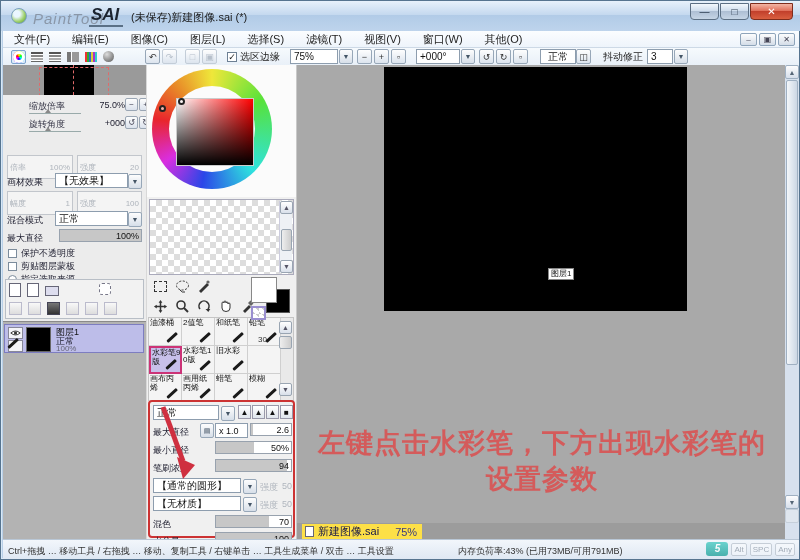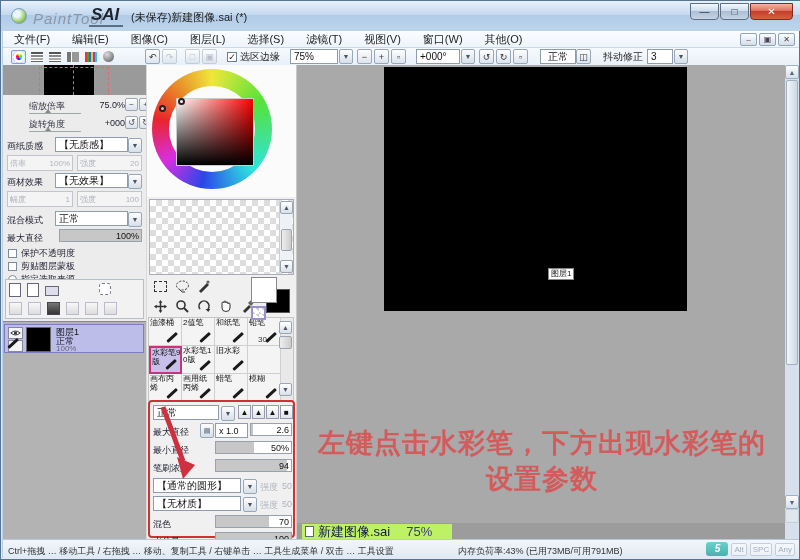--- a/index.html
+++ b/index.html
@@ -69,21 +69,21 @@
   .lp-label { position:absolute; left:2px; top:3px; font-size:9px; color:#334; border-bottom:1px solid #9aa; width:52px;}
   .lp-thumb { position:absolute; left:18px; top:12px; width:0; height:0; border-left:3px solid transparent; border-right:3px solid transparent; border-bottom:4px solid #888;}
   .lp-val { position:absolute; left:58px; top:3px; width:40px; text-align:right; font-size:9px; color:#223;}
   .lp-btns { position:absolute; right:0; top:1px; display:flex;}
   .lpbtn { width:13px; height:13px; margin-left:1px; border:1px solid #9aa6b4; border-radius:2px;
     background:linear-gradient(#fdfdfd,#dbe2ec); font-size:8px; color:#445; display:flex; align-items:center; justify-content:center;}
   .fx-row { position:absolute; left:4px; width:135px; height:16px;}
   .fx-label { position:absolute; left:0; top:3px; font-size:9px; color:#223;}
   .fx-combo { position:absolute; left:48px; top:0; width:73px; height:15px; }
   .fx-dd { position:absolute; right:0; top:1px; }
-  .mini-sl { position:relative; height:16px; border:1px solid #c2c6cc; background:#f4f4f4; color:#aeb4bc; font-size:8px; display:flex; align-items:center; }
+  .mini-sl { position:relative; height:24px; border:1px solid #c2c6cc; background:#f4f4f4; color:#aeb4bc; font-size:8px; display:flex; align-items:center; }
   .mini-sl .ml { padding-left:2px;}
   .mini-sl .mv { position:absolute; right:2px;}
   .slider { position:relative; height:13px; border:1px solid #98a2ae; background:#fff; overflow:hidden;}
   .slider .fill { position:absolute; left:0; top:0; bottom:0; background:#c7c7c7;}
   .slider .sval { position:absolute; right:2px; top:1px; font-size:9px; color:#111;}
   .chk-row { position:absolute; left:5px; height:12px; display:flex; align-items:center; font-size:9px; color:#223;}
   .chk-box { width:9px; height:9px; border:1px solid #7c8c9c; background:#fff; margin-right:4px;}
   .chk-box.round { border-radius:50%; }
   .layerbox { position:absolute; left:2px; top:214px; width:139px; height:40px; border:1px solid #b8bec6; background:#f2f2f2;}
   .lb-row { position:absolute; left:3px; display:flex; gap:6px; }
@@ -142,22 +142,22 @@
   .graylab { color:#b0b6be; }
   .red-arrow { position:absolute; left:0; top:330px; width:150px; height:90px; pointer-events:none; z-index:5;}
 
   
   .black-canvas { position:absolute; left:87px; top:2px; width:303px; height:244px; background:#000;}
   .layer-badge { position:absolute; left:251px; top:203px; background:#fff; border:1px solid #888;
     font-size:8px; color:#111; padding:0 2px; line-height:10px;}
   .annotation { position:absolute; left:8px; top:360px; width:474px; text-align:center;
     font-size:27px; font-weight:bold; color:#d45b5b; letter-spacing:1px;}
   .tabstrip { position:absolute; left:0; bottom:0; width:489px; height:16px; background:#9c9c9c;}
-  .doc-tab { position:absolute; left:5px; top:1px; width:150px; height:15px; background:#bef264;
-    display:flex; align-items:center; font-size:13px; color:#15154a;}
+  .doc-tab { position:absolute; left:5px; top:1px; width:120px; height:15px; background:#fde047;
+    display:flex; align-items:center; font-size:11px; color:#15154a;}
   .tab-doc-ico { width:9px; height:11px; background:#fff; border:1px solid #667; margin:0 4px 0 3px;}
   .tab-zoom { margin-left:16px; color:#3a3a80;}
 
   
   .vs-btn { position:absolute; left:0; width:14px; height:14px; border:1px solid #9fb0c2; border-radius:2px;
     background:linear-gradient(#fdfdfd,#d6dfeb); font-size:7px; color:#567; text-align:center; line-height:13px;}
   .vs-thumb { position:absolute; left:1px; top:15px; width:12px; height:285px; border:1px solid #9fb0c2; border-radius:2px;
     background:linear-gradient(90deg,#f4f7fa,#ccd7e4);}
 
   
@@ -279,25 +279,20 @@
       <div class="lp-label">旋转角度</div>
       <div class="lp-thumb"></div>
       <div class="lp-val">+000</div>
       <div class="lp-btns">
         <div class="lpbtn">↺</div>
         <div class="lpbtn">↻</div>
         <div class="lpbtn">▫</div>
       </div>
     </div>
 
-    <div class="fx-row" style="top:72px">
-      <div class="fx-label">画纸质感</div>
-      <div class="combo fx-combo">【无质感】</div>
-      <div class="ddbtn fx-dd">▼</div>
-    </div>
     <div class="fx-row" style="top:90px">
       <div class="mini-sl" style="position:absolute; left:0; width:66px">
         <span class="ml">倍率</span>
         <span class="mv">100%</span>
       </div>
       <div class="mini-sl" style="position:absolute; left:70px; width:65px">
         <span class="ml">强度</span>
         <span class="mv">20</span>
       </div>
     </div>

